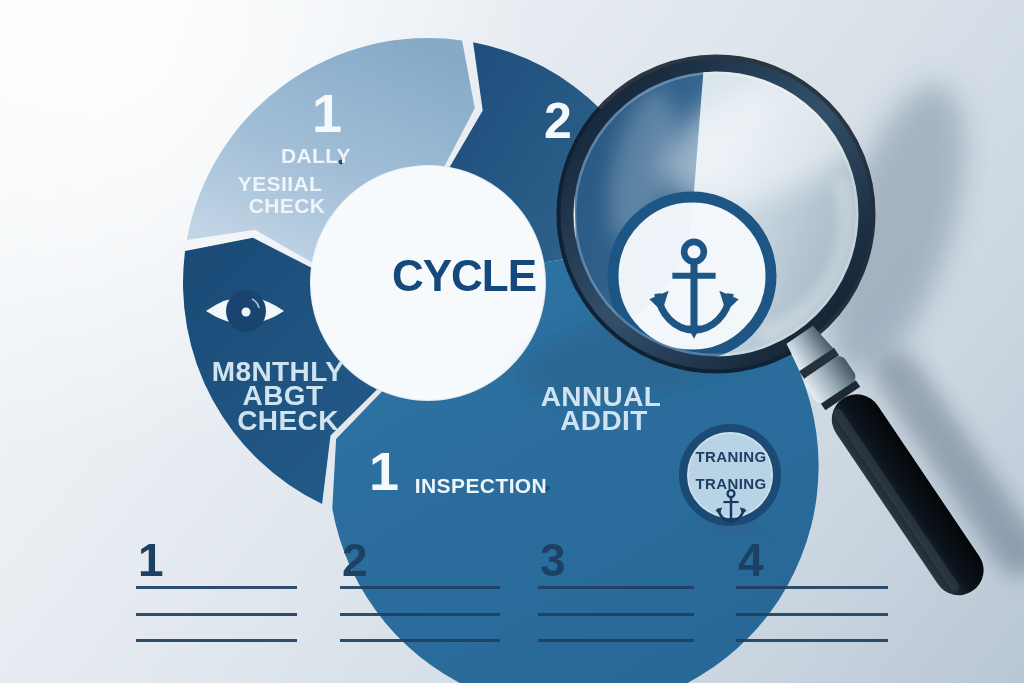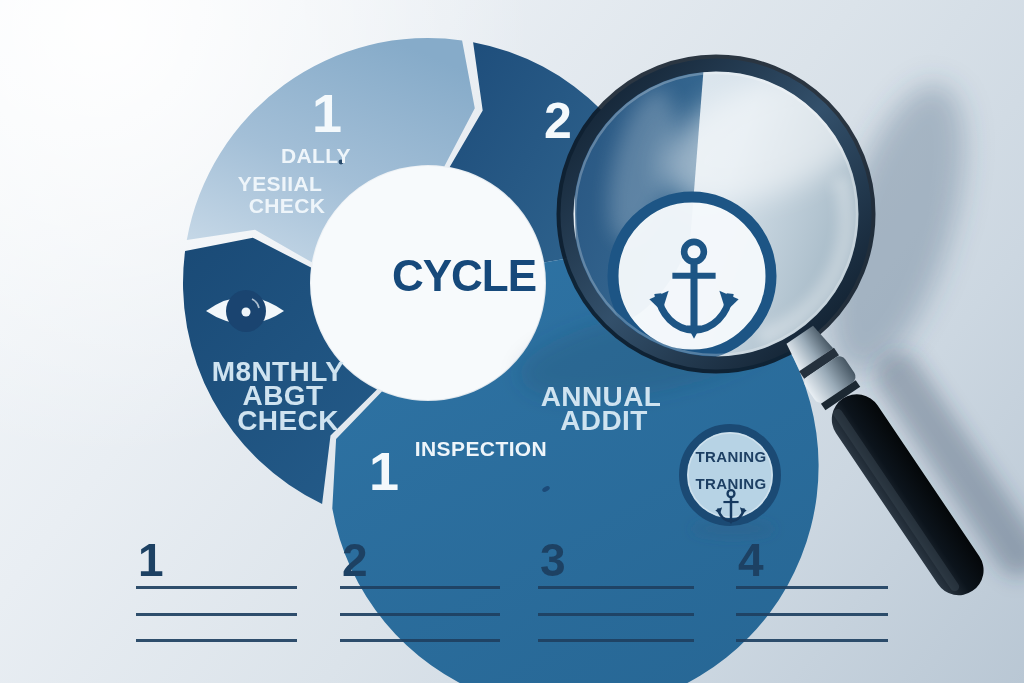--- a/index.html
+++ b/index.html
@@ -155,21 +155,21 @@
 
 <div class="t seg-num" style="left:558px;top:121px;font-size:50px;">2</div>
 
 <div class="t title-line" style="left:464px;top:276px;">CYCLE</div>
 
 <div class="t seg-label dim" style="left:278px;top:372px;">M8NTHLY</div>
 <div class="t seg-label dim" style="left:283px;top:396px;">ABGT</div>
 <div class="t seg-label dim" style="left:288px;top:421px;">CHECK</div>
 
 <div class="t seg-num" style="left:384px;top:471px;">1</div>
-<div class="t seg-label" style="left:481px;top:449px;">INSPECTION</div>
+<div class="t seg-label" style="left:481px;top:486px;">INSPECTION</div>
 
 <div class="t seg-label dim" style="left:601px;top:397px;">ANNUAL</div>
 <div class="t seg-label dim" style="left:604px;top:421px;">ADDIT</div>
 
 <div class="t badge-line" style="left:731px;top:456px;">TRANING</div>
 <div class="t badge-line" style="left:731px;top:483px;">TRANING</div>
 
 <div class="fcol" style="left:136px;width:161px;">
   <div class="fnum">1</div>
   <div class="fline l1"></div>

